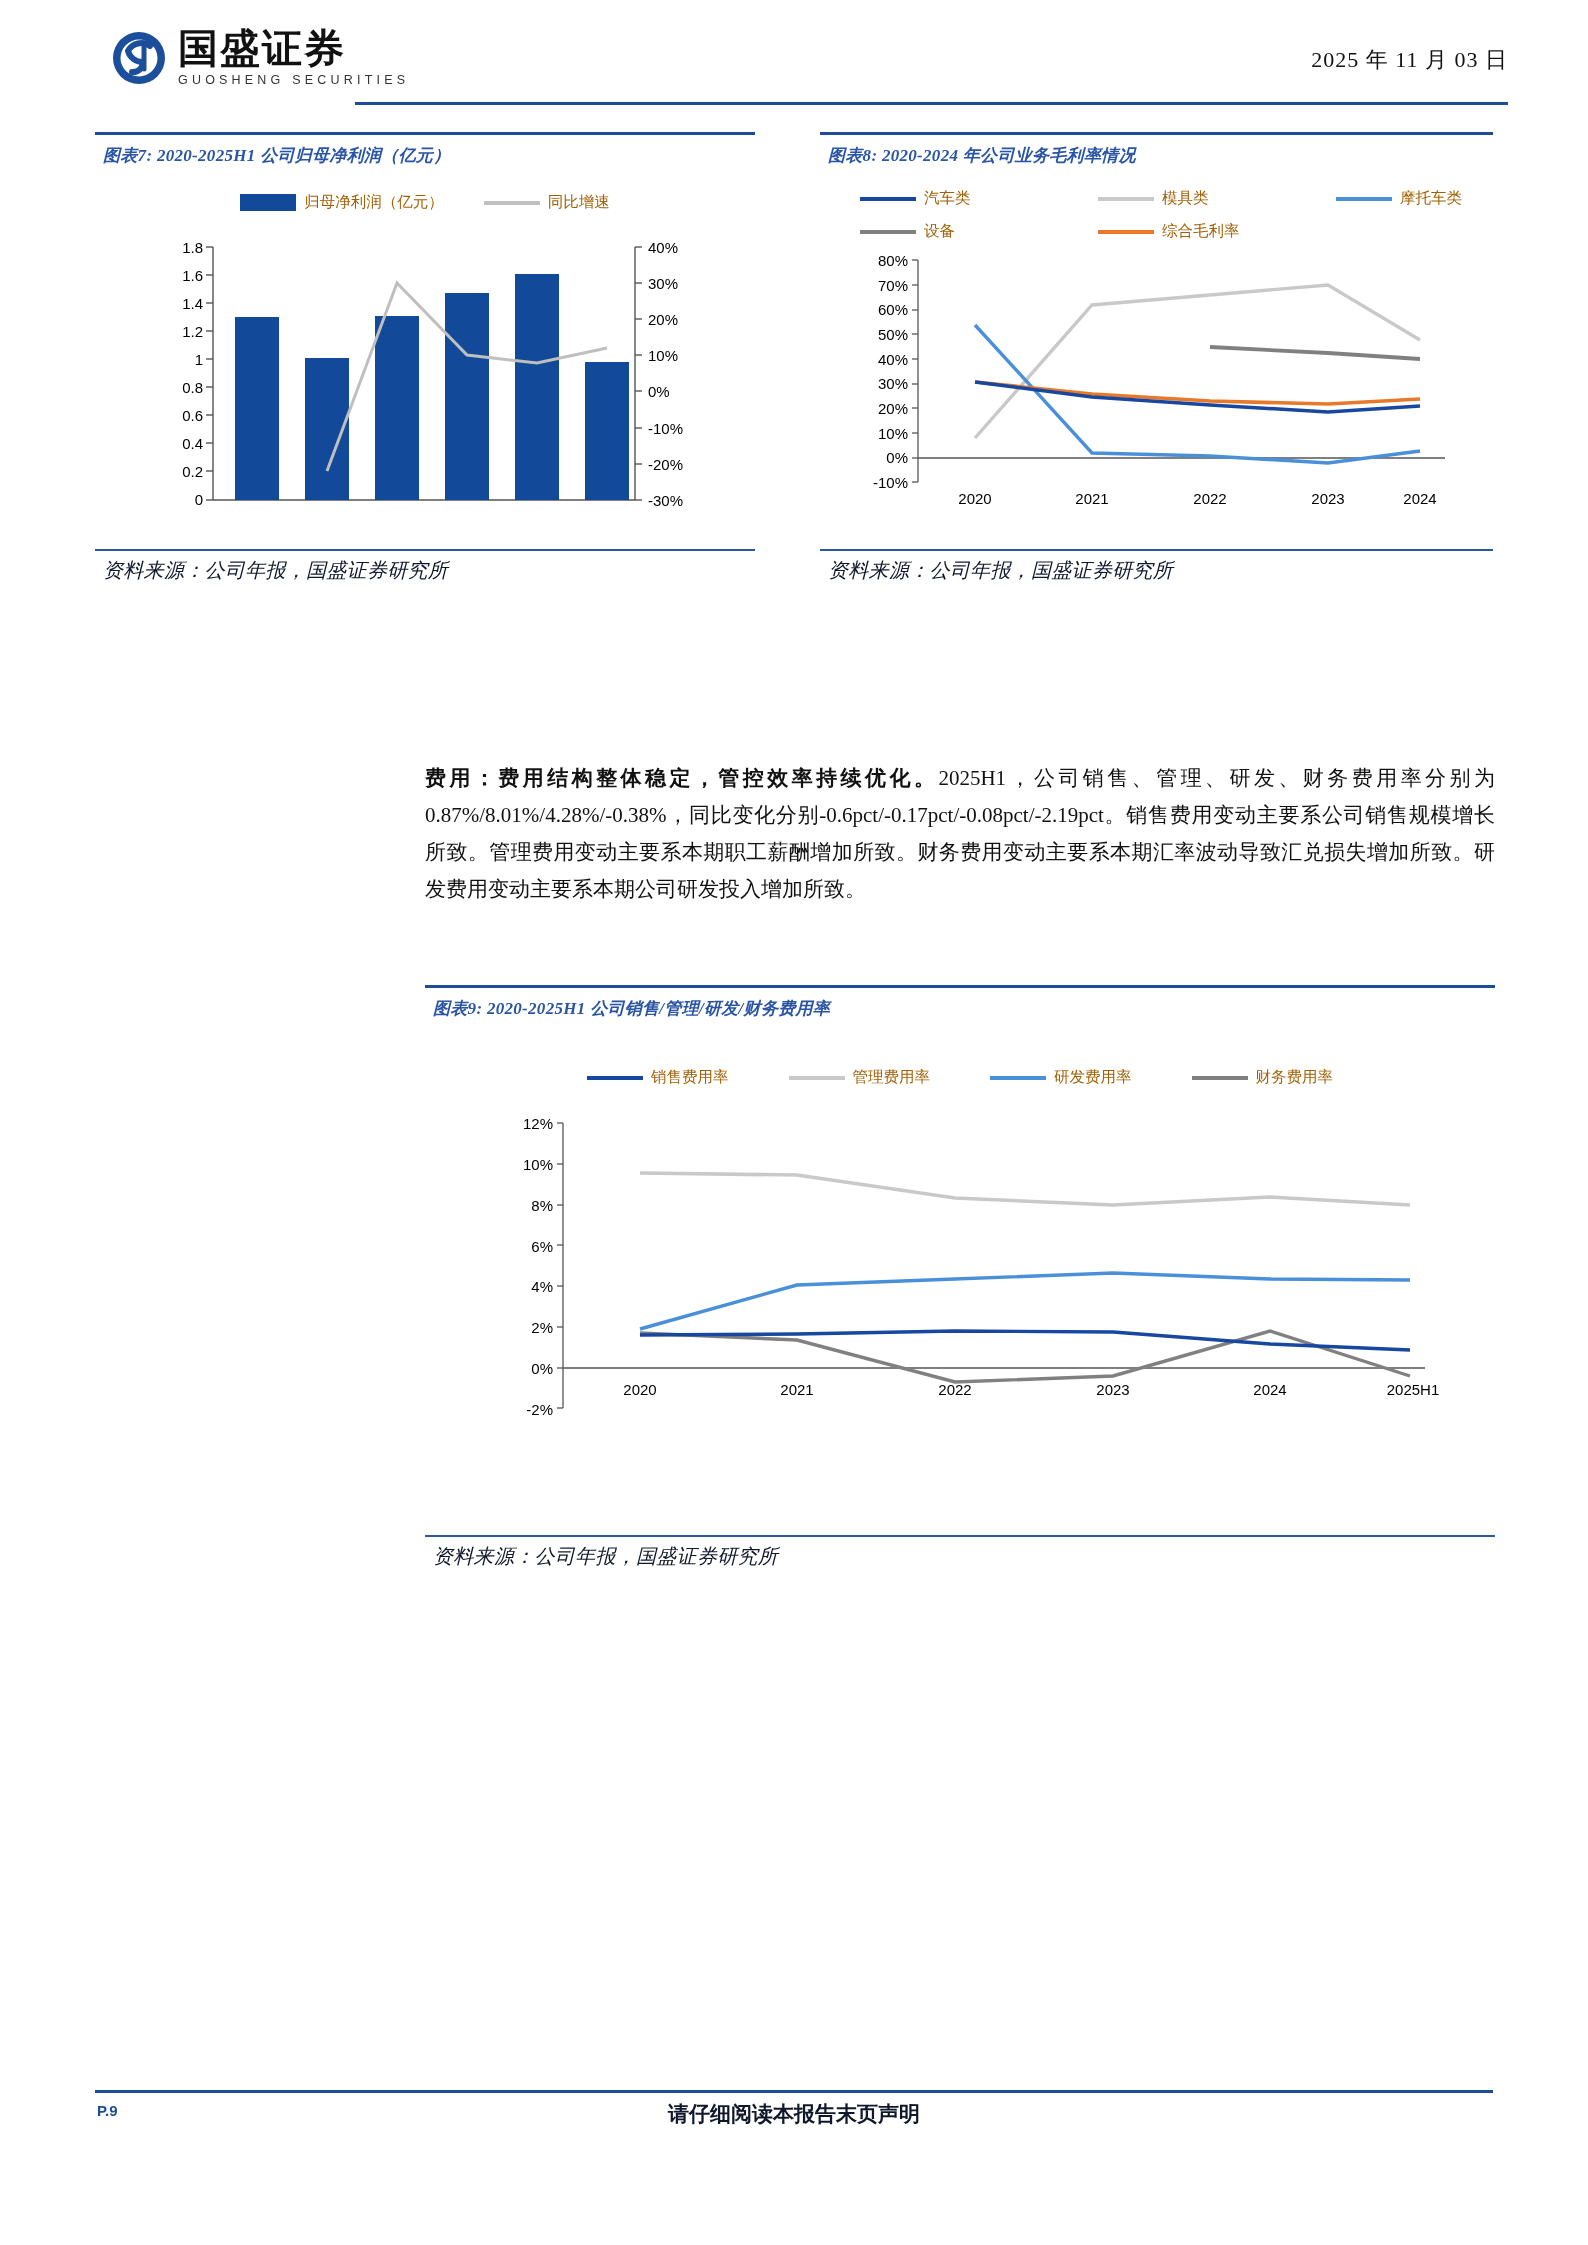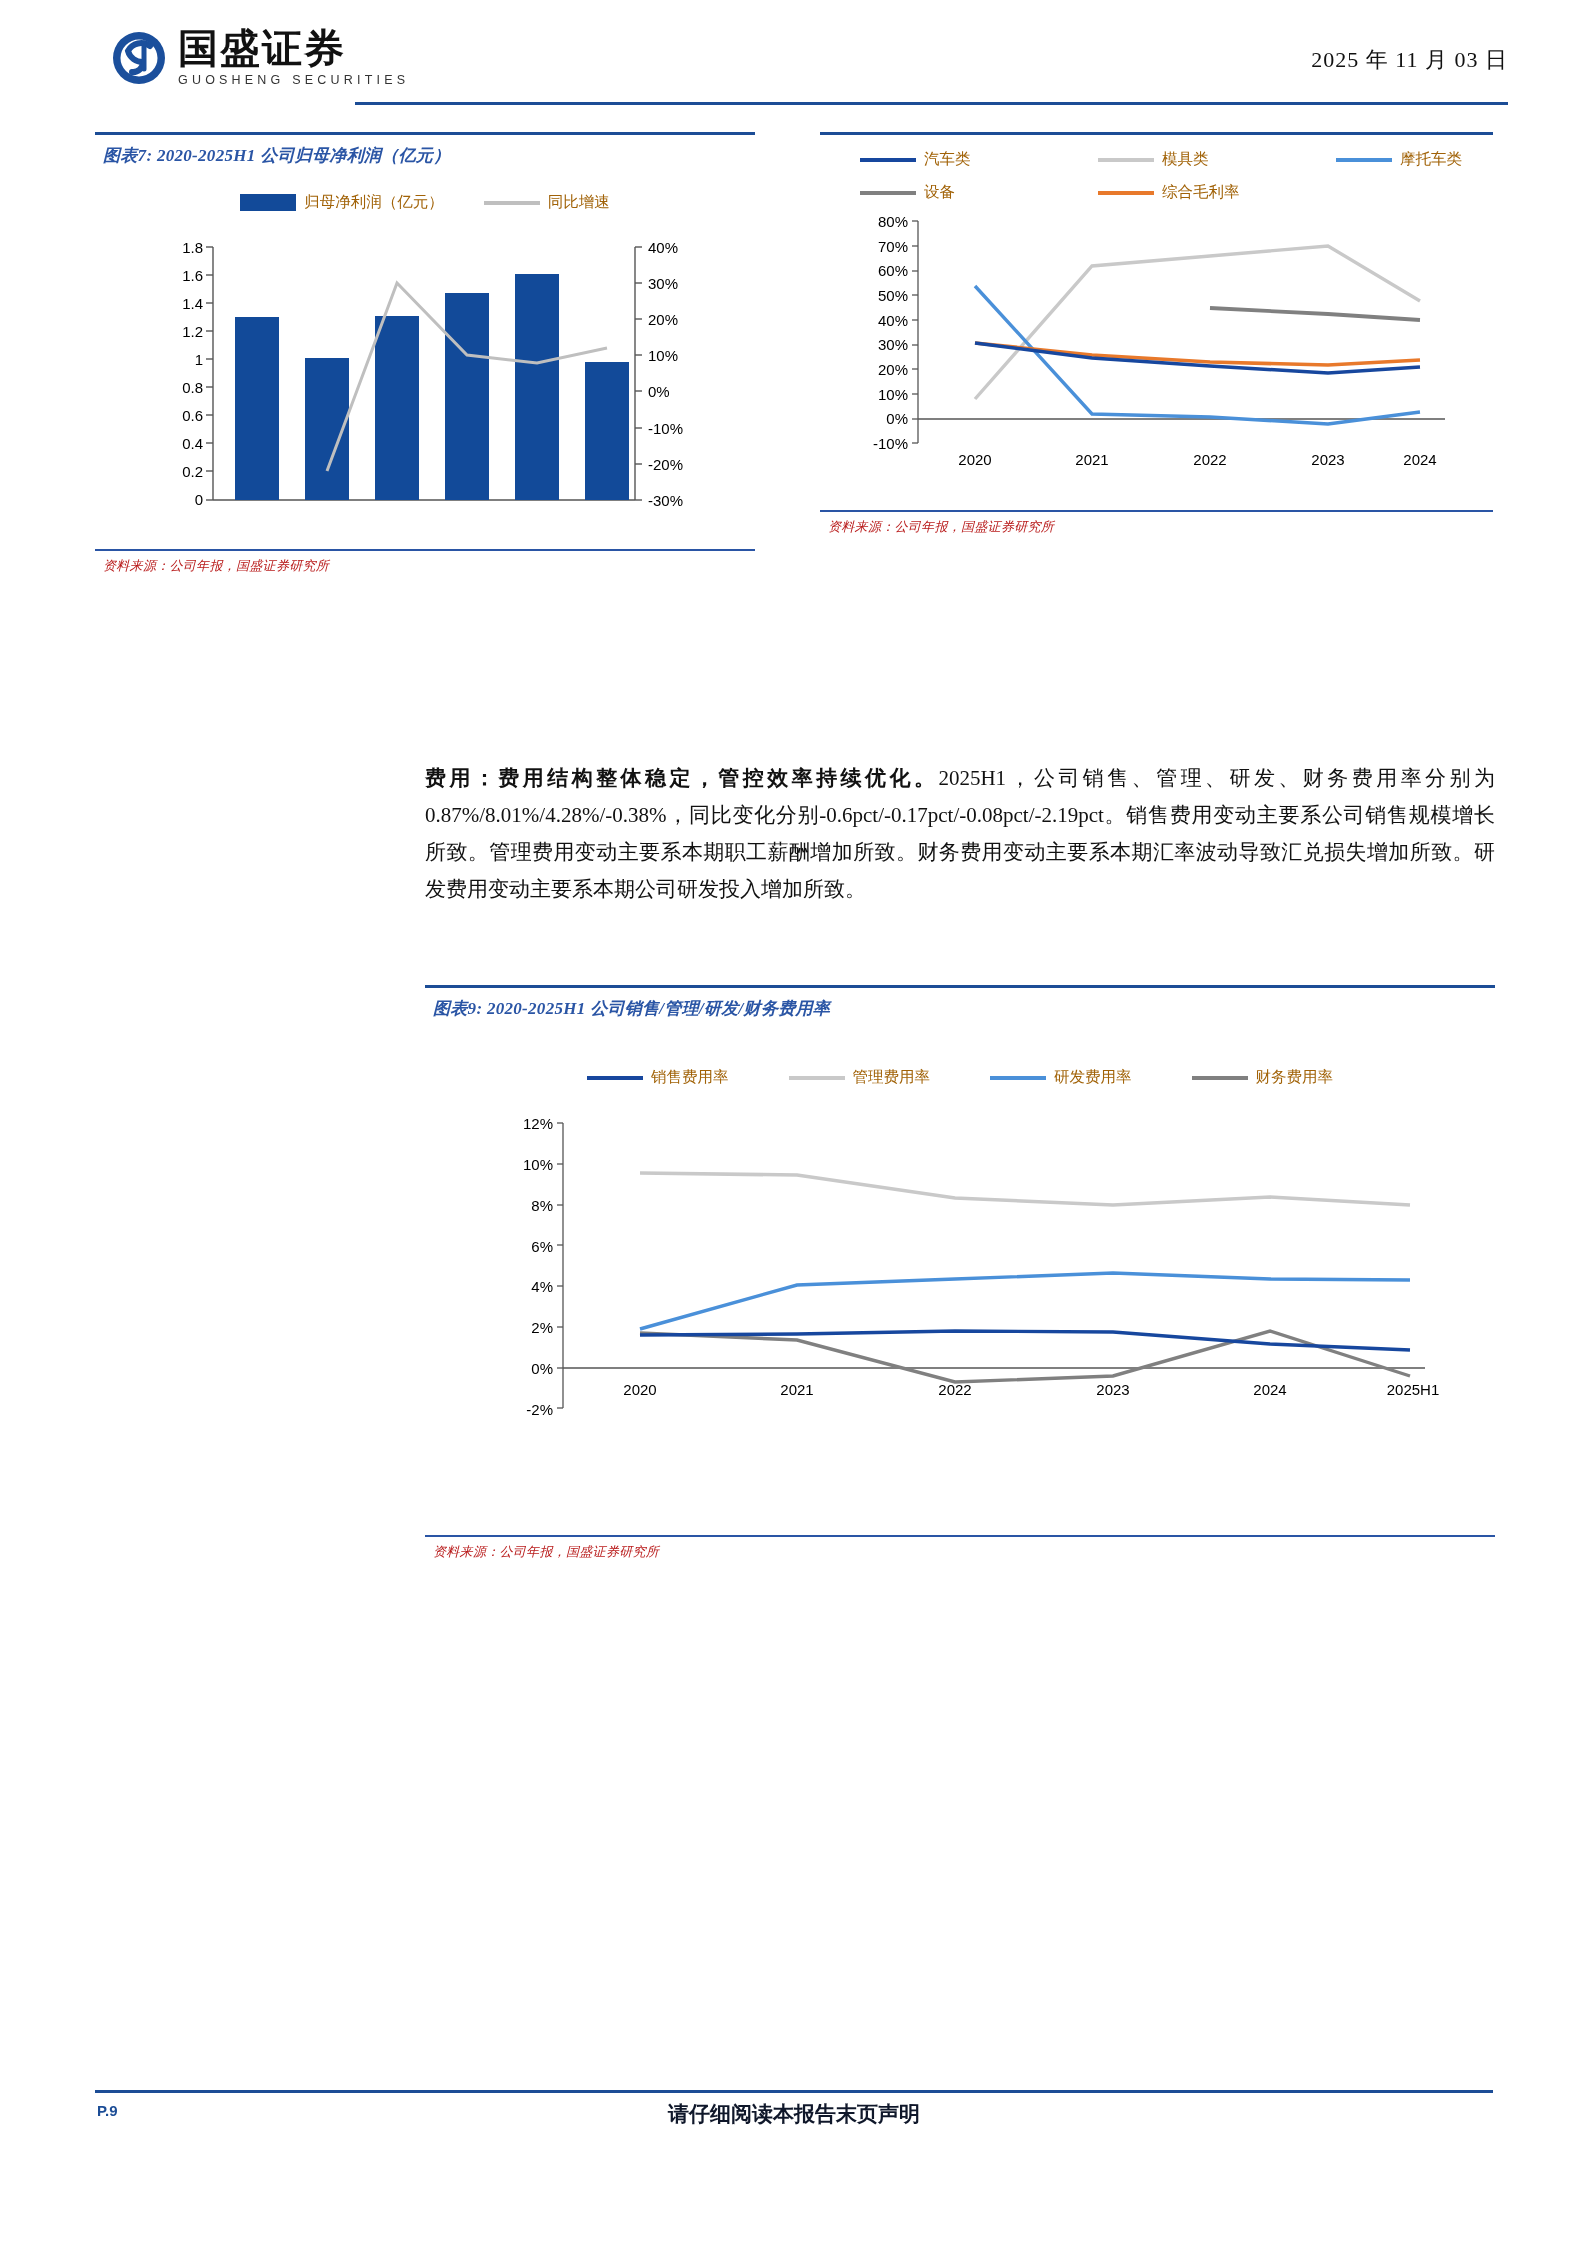--- a/index.html
+++ b/index.html
@@ -41,21 +41,21 @@
     font-family: "Liberation Serif", serif;
     font-style: italic; font-weight: 700;
     font-size: 17px; color: #2a55a5;
     padding: 9px 0 7px 8px; letter-spacing: .3px;
     white-space: nowrap;
   }
   .fig-body { position: relative; width: 100%; background: #fff; }
   .fig-botline { height: 2px; background: #2a55a5; width: 100%; }
   .fig-source {
     font-family: Liberation Sans, sans-serif;
-    font-style: italic; font-size: 13px; color: #b91c1c;
+    font-style: italic; font-size: 20px; color: #0f172a;
     padding: 6px 0 0 8px; letter-spacing: .3px; white-space: nowrap;
   }
 
   
   .legend-row { display: flex; align-items: center; justify-content: center; gap: 40px; }
   .legend-item { display: flex; align-items: center; gap: 8px; }
   .legend-swatch-bar { width: 56px; height: 17px; background: #134a9a; }
   .legend-swatch-line { width: 56px; height: 4px; }
   .legend-label {
     font-family: "Liberation Serif", serif;
@@ -204,20 +204,21 @@
           <text class="axis-label" x="515" y="313" text-anchor="middle">2025H1</text>
         </g>
       </svg>
     </div>
     <div class="fig-botline" style="margin-top:30px"></div>
     <div class="fig-source">资料来源：公司年报，国盛证券研究所</div>
   </div>
 
   <div class="figbox" style="left:820px; top:132px; width:673px;">
     <div class="fig-topline"></div>
+    <div class="fig-title">图表8: 2020-2024 年公司业务毛利率情况</div>
     <div class="fig-body" style="height:345px;">
 
       <div style="padding:14px 0 0 40px;">
         <div style="display:flex; gap:58px;">
           <div class="legend-item" style="width:180px">
             <span class="legend-swatch-line" style="background:#17479e"></span>
             <span class="legend-label">汽车类</span>
           </div>
           <div class="legend-item" style="width:180px">
             <span class="legend-swatch-line" style="background:#c9c9c9"></span>

